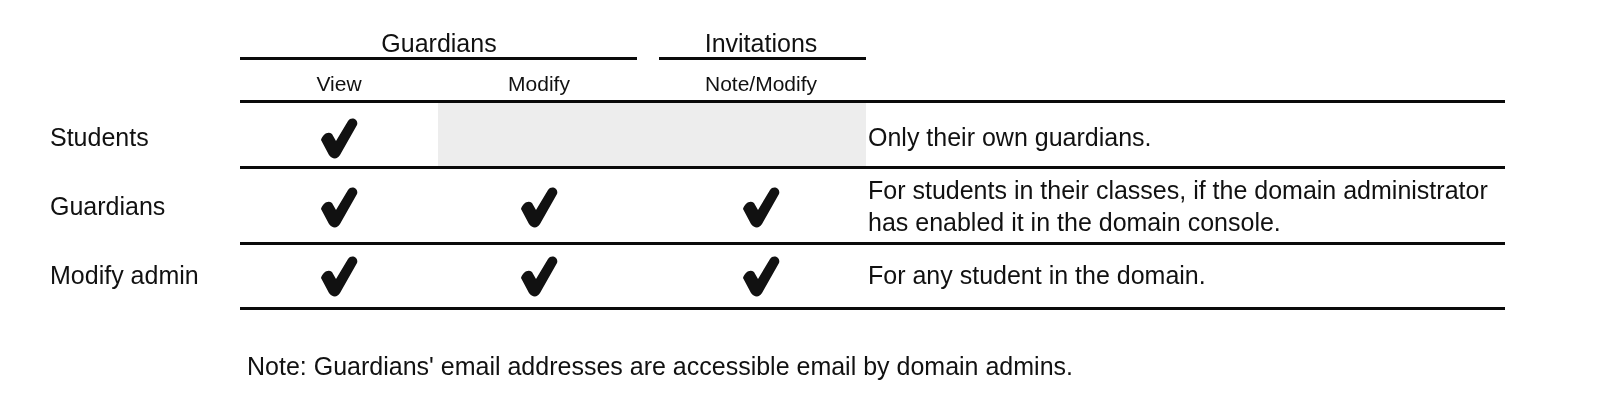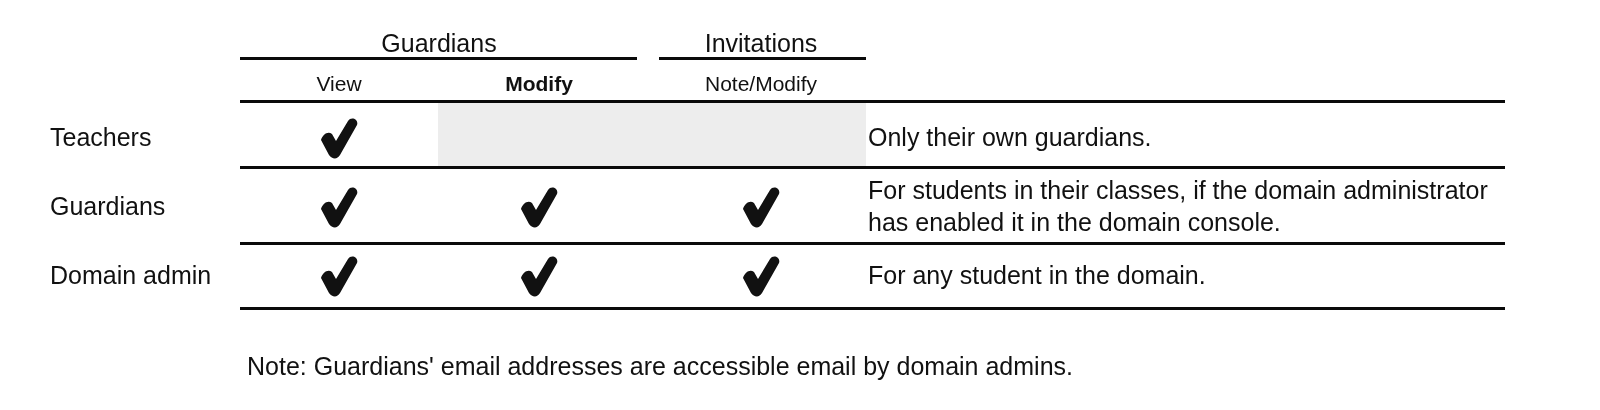--- a/index.html
+++ b/index.html
@@ -79,33 +79,33 @@
   <div class="txt ctr group-label" style="left:439px; top:16px;">Guardians</div>
 
   <div class="txt ctr group-label" style="left:761px; top:16px;">Invitations</div>
 
   <div class="rule" style="left:240px; top:45px; width:397px;"></div>
 
   <div class="rule" style="left:659px; top:45px; width:207px;"></div>
 
   <div class="txt ctr col-label" style="left:339px; top:56px;">View</div>
 
-  <div class="txt ctr col-label" style="left:539px; top:56px;font-weight:bold;">Modify</div>
+  <div class="txt ctr col-label" style="left:539px; top:56px;">Modify</div>
 
   <div class="txt ctr col-label" style="left:761px; top:56px;">Note/Modify</div>
 
   <div class="rule" style="left:240px; top:88px; width:1265px;"></div>
 
   <div class="rule" style="left:240px; top:154px; width:1265px;"></div>
 
   <div class="rule" style="left:240px; top:230px; width:1265px;"></div>
 
   <div class="rule" style="left:240px; top:295px; width:1265px;"></div>
 
-  <div class="txt left row-label" style="left:50px; top:110px;">Teachers</div>
+  <div class="txt left row-label" style="left:50px; top:110px;">Students</div>
 
   <div class="check" style="left:339px; top:105px;">
     <svg width="48" height="44" viewBox="0 0 48 44" aria-hidden="true">
       <path d="M6 23 C8 17 13 14 17 17 L21 24 L33 4 C36 -1 44 2 42 8 L25 38 C22 43 17 42 14 38 Z" fill="#111111"></path>
     </svg>
   </div>
 
   <div class="txt left cell-desc" style="left:868px; top:110px;">Only their own guardians.</div>
 
   <div class="txt left row-label" style="left:50px; top:179px;">Guardians</div>
@@ -125,21 +125,21 @@
   <div class="check" style="left:761px; top:174px;">
     <svg width="48" height="44" viewBox="0 0 48 44" aria-hidden="true">
       <path d="M6 23 C8 17 13 14 17 17 L21 24 L33 4 C36 -1 44 2 42 8 L25 38 C22 43 17 42 14 38 Z" fill="#111111"></path>
     </svg>
   </div>
 
   <div class="txt left cell-desc" style="left:868px; top:163px;">For students in their classes, if the domain administrator</div>
 
   <div class="txt left cell-desc" style="left:868px; top:195px;">has enabled it in the domain console.</div>
 
-  <div class="txt left row-label" style="left:50px; top:248px;">Domain admin</div>
+  <div class="txt left row-label" style="left:50px; top:248px;">Modify admin</div>
 
   <div class="check" style="left:339px; top:243px;">
     <svg width="48" height="44" viewBox="0 0 48 44" aria-hidden="true">
       <path d="M6 23 C8 17 13 14 17 17 L21 24 L33 4 C36 -1 44 2 42 8 L25 38 C22 43 17 42 14 38 Z" fill="#111111"></path>
     </svg>
   </div>
 
   <div class="check" style="left:539px; top:243px;">
     <svg width="48" height="44" viewBox="0 0 48 44" aria-hidden="true">
       <path d="M6 23 C8 17 13 14 17 17 L21 24 L33 4 C36 -1 44 2 42 8 L25 38 C22 43 17 42 14 38 Z" fill="#111111"></path>

